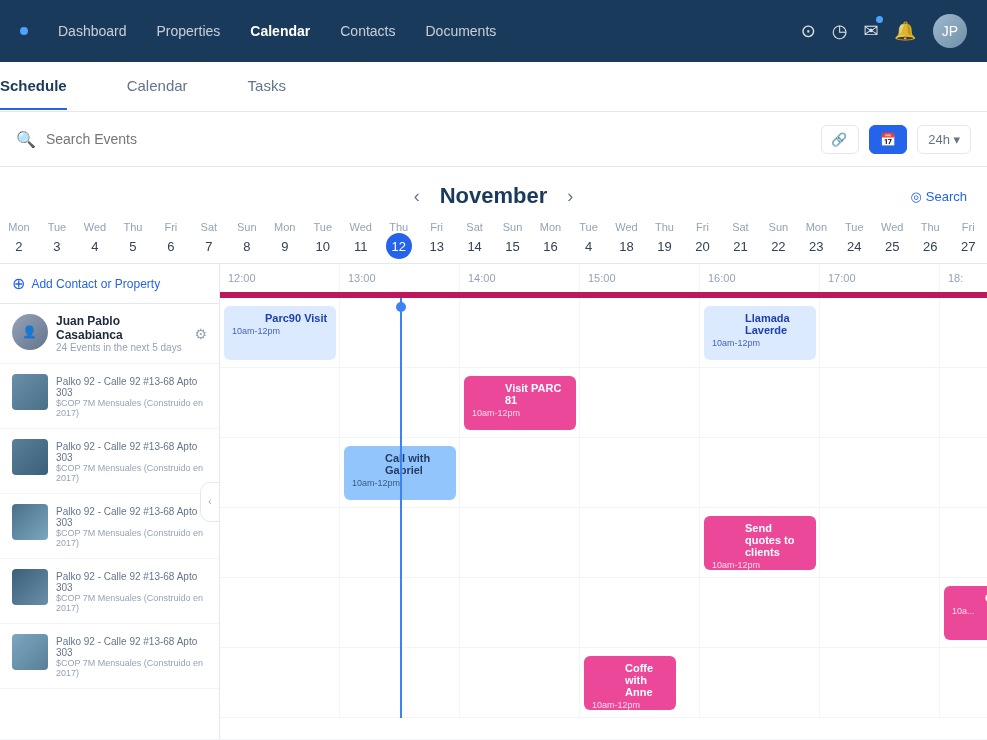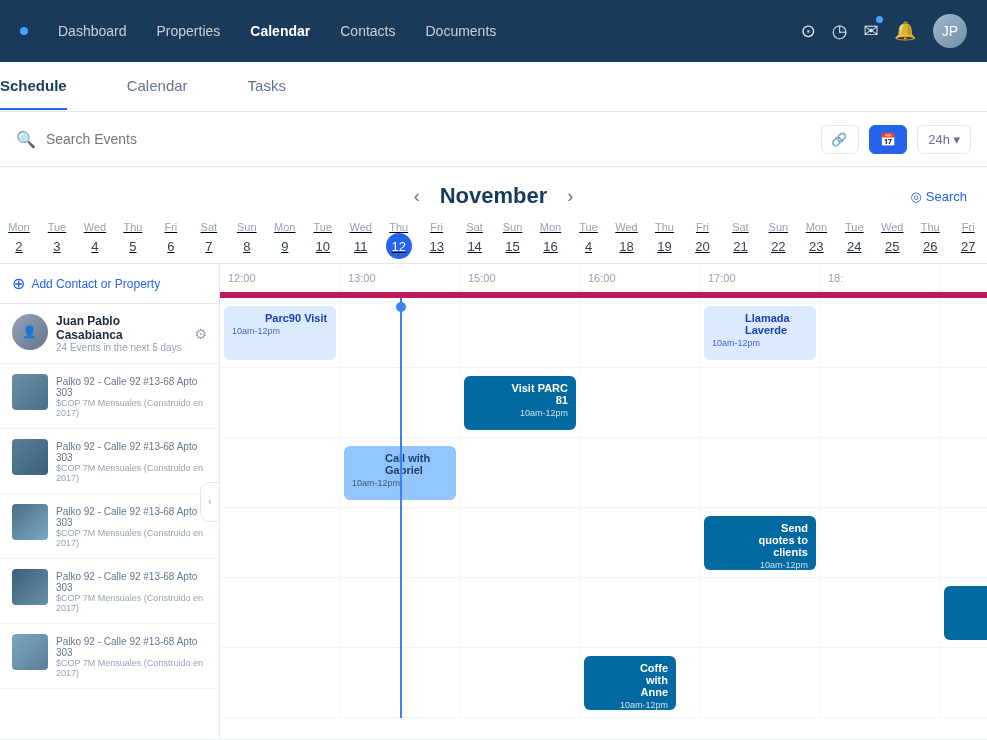--- a/index.html
+++ b/index.html
@@ -152,21 +152,20 @@
       display: flex;
       align-items: center;
       gap: 4px;
     }
 
     
     .days-row {
       background: white;
       display: flex;
       border-bottom: 1px solid #e2e8f0;
-      text-decoration: underline;
     }
     .day-col {
       flex: 1;
       text-align: center;
       padding: 4px 2px;
     }
     .day-name { font-size: 11px; color: #94a3b8; }
     .day-num {
       font-size: 13px;
       color: #334155;
@@ -316,23 +315,22 @@
       z-index: 3;
       display: flex;
       flex-direction: column;
       gap: 2px;
     }
     .event-card.light-blue {
       background: #dbeafe;
       color: #1e40af;
     }
     .event-card.blue {
-      background: #0369a1;
+      background: #ec4899;
       color: white;
-      text-align: right;
     }
     .event-card.medium-blue {
       background: #93c5fd;
       color: #1e3a5f;
     }
     .event-title { font-weight: 600; font-size: 11px; padding-left: 33px; }
     .event-time { font-size: 9px; opacity: 0.8; }
 
     
     .row-cells {
@@ -569,20 +567,21 @@
     </div>
       </div>
     <div class="scroll-toggle">‹</div>
   </div>
 
   <div class="timeline-area">
 
     <div class="timeline-header" id="timeline-header">
         <div class="time-slot-header">12:00</div>
         <div class="time-slot-header">13:00</div>
+        <div class="time-slot-header">14:00</div>
         <div class="time-slot-header">15:00</div>
         <div class="time-slot-header">16:00</div>
         <div class="time-slot-header">17:00</div>
         <div class="time-slot-header">18:</div>
       </div>
 
     <div class="timeline-rows" id="timeline-rows">
         <div class="timeline-row" style="position: relative;">
           <div class="row-cells">
             <div class="row-cell"></div>

